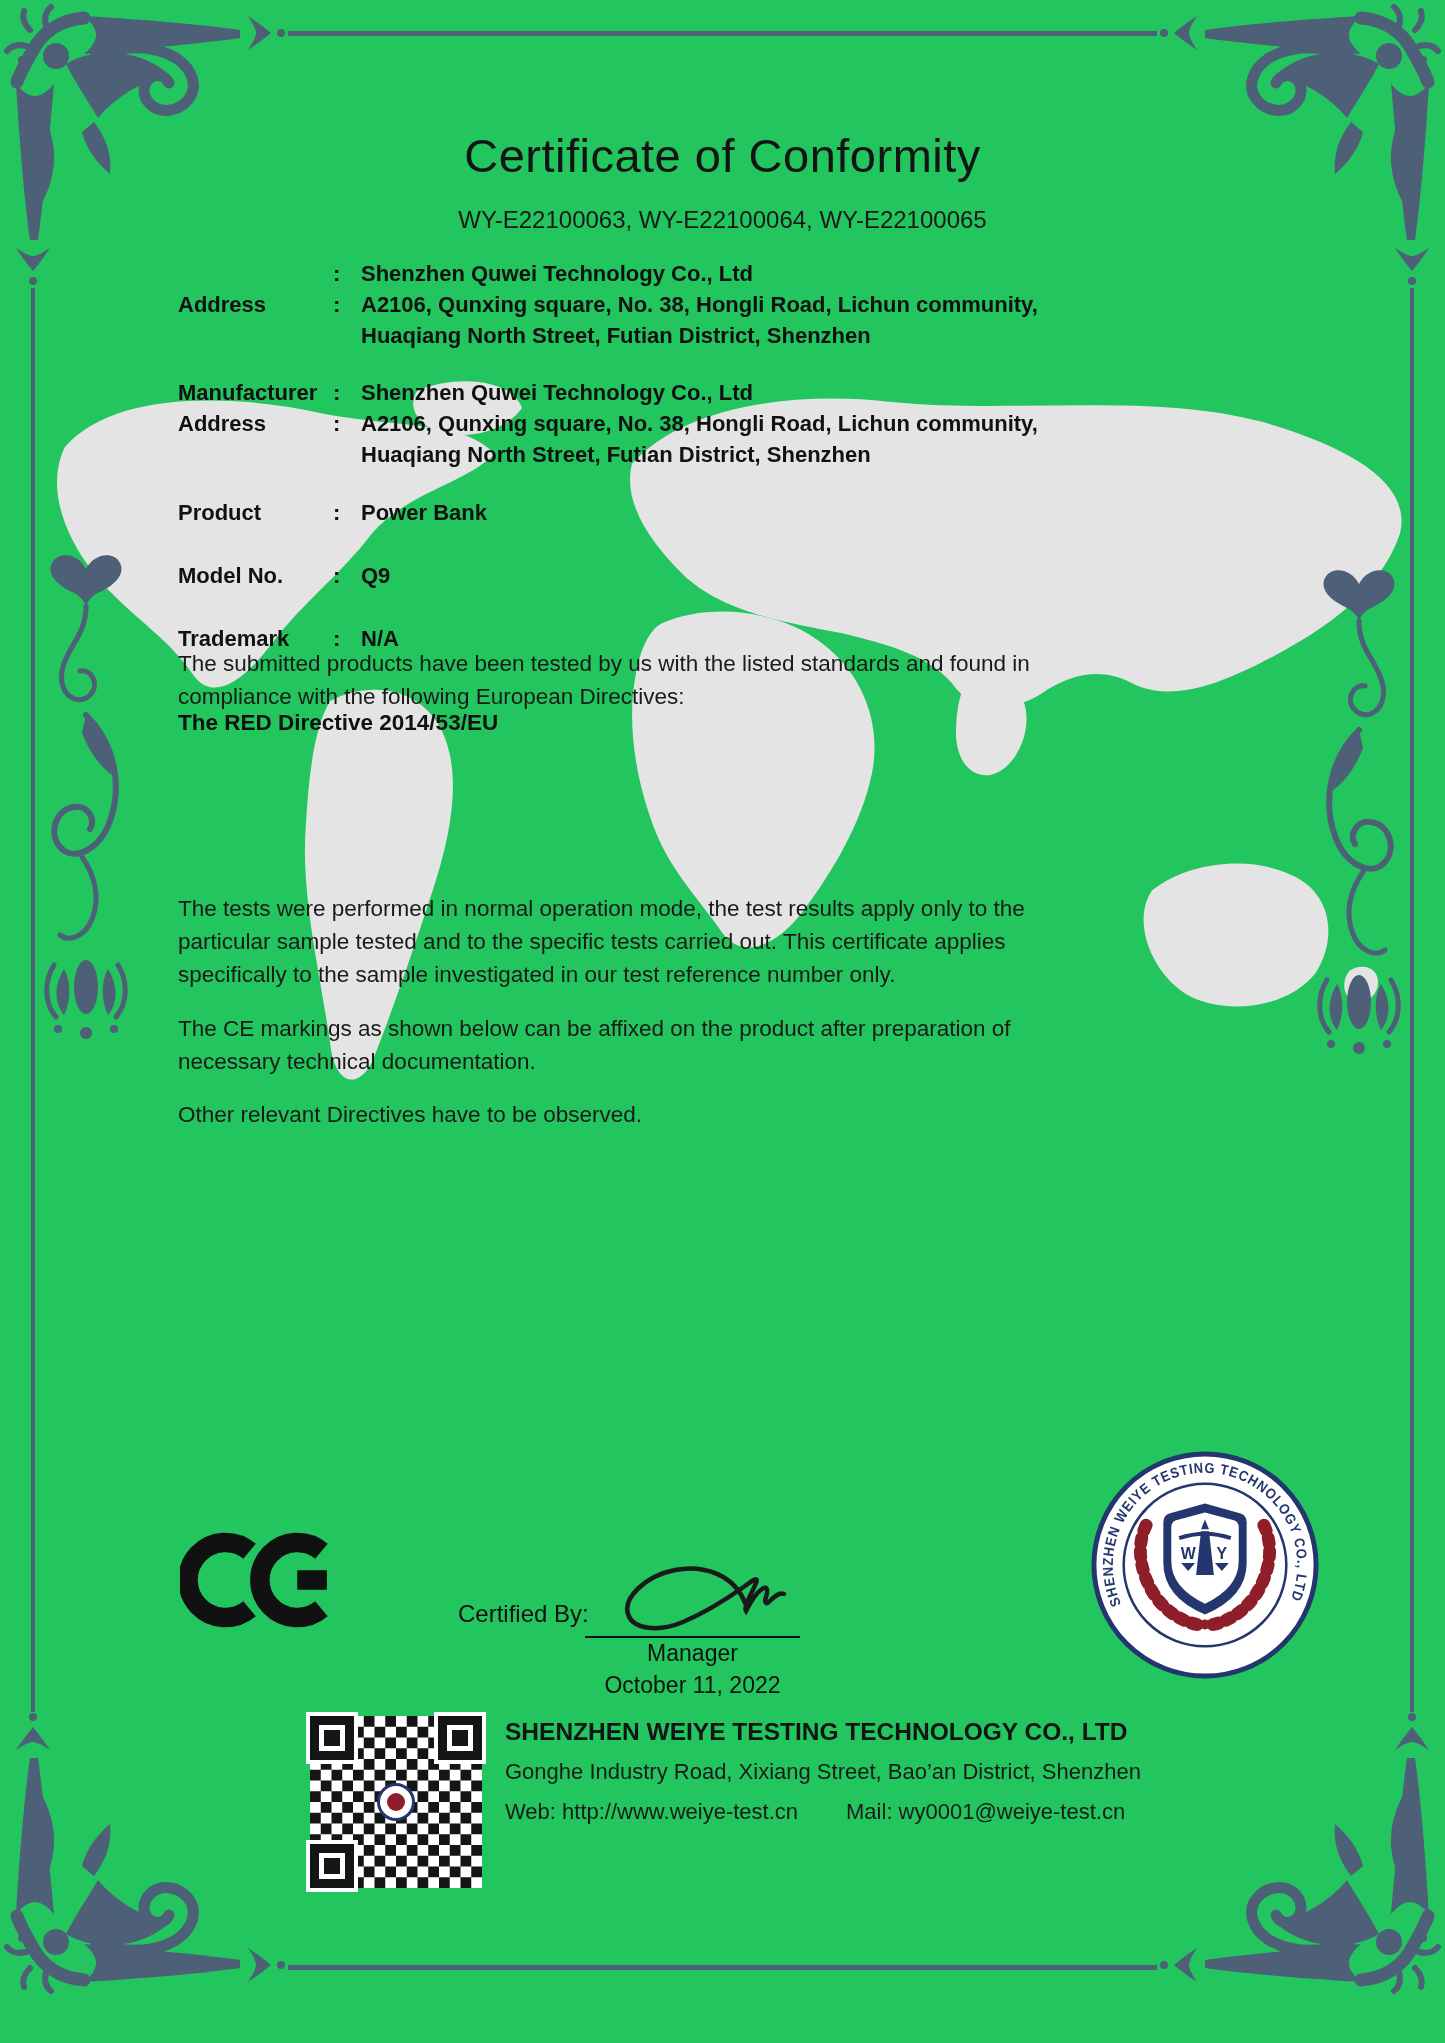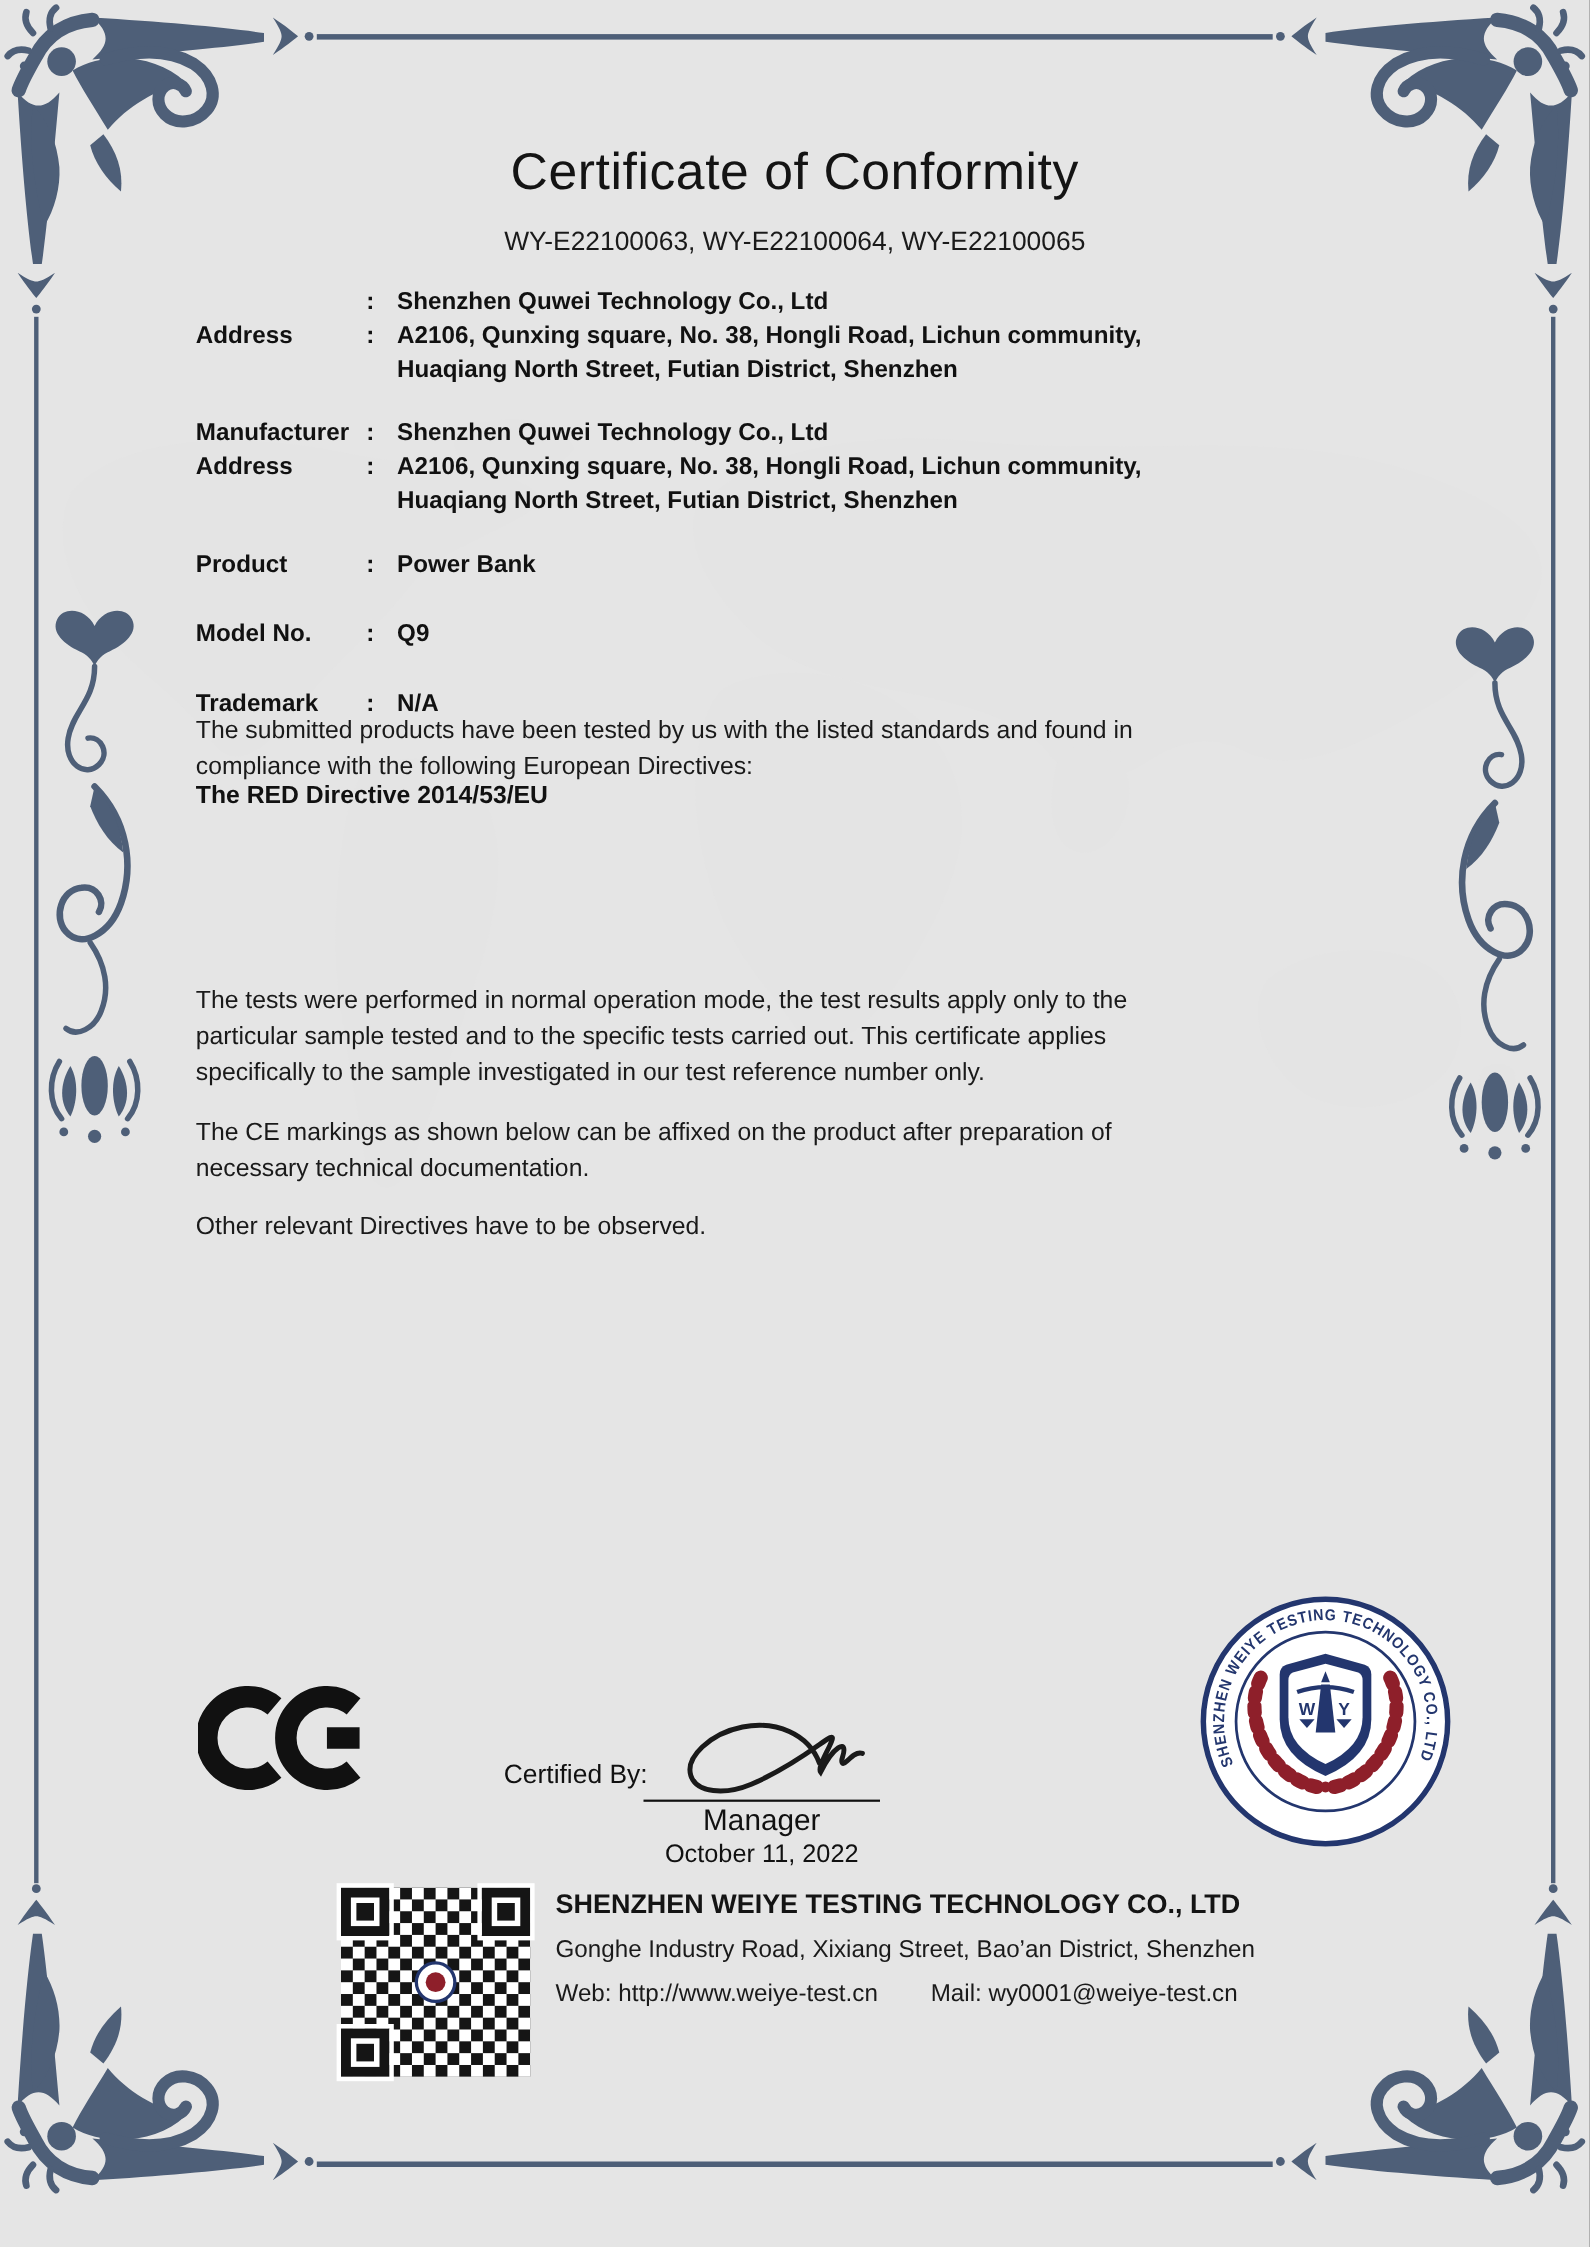--- a/index.html
+++ b/index.html
@@ -1,17 +1,17 @@
 <!DOCTYPE html>
 <html><head>
 <meta charset="utf-8">
 <style>
   html,body{margin:0;padding:0;background:#888;}
   .page{
-    position:relative;width:1445px;height:2043px;background:#e5e5e5;
+    position:relative;width:1445px;height:2043px;background:#22c55e;
     margin:0 auto;overflow:hidden;
     font-family:"Liberation Sans",sans-serif;color:#111;
   }
   
   .map-bg{position:absolute;left:20px;top:372px;width:1405px;height:748px;z-index:0;}
   
   .corner{position:absolute;width:300px;height:300px;z-index:1;}
   .corner.tl{top:0;left:0;}
   .corner.tr{top:0;right:0;transform:scaleX(-1);}
   .corner.bl{bottom:45px;left:0;transform:scaleY(-1);}
@@ -44,21 +44,21 @@
   .directive{position:absolute;left:178px;top:710px;font-size:22.5px;font-weight:700;}
   .standards{position:absolute;left:188px;top:752px;font-size:23px;font-weight:700;line-height:38px;}
   .para.p1{top:892px;}
   .para.p2{top:1012px;}
   .para.p3{top:1098px;}
   .ce-logo{position:absolute;left:180px;top:1516px;width:168px;height:128px;}
   .certby{position:absolute;left:458px;top:1600px;font-size:24px;}
   .sigwrap{position:absolute;left:585px;top:1528px;width:215px;height:108px;
     border-bottom:2.5px solid #111;}
   .sig{position:absolute;left:10px;bottom:-22px;width:200px;height:110px;}
-  .signer{position:absolute;left:585px;top:1640px;width:215px;text-align:center;font-size:27px;}
+  .signer{position:absolute;left:585px;top:1640px;width:215px;text-align:center;font-size:23px;}
   .certdate{position:absolute;left:560px;top:1672px;width:265px;text-align:center;font-size:23px;}
   .seal{position:absolute;left:1086px;top:1446px;width:238px;height:238px;}
   
   .qr{position:absolute;left:310px;top:1716px;width:172px;height:172px;
     background:repeating-conic-gradient(#151515 0% 25%,#fff 0% 50%) 0 0/21.5px 21.5px;}
   .qr .finder{position:absolute;width:44px;height:44px;background:#fff;border:9px solid #151515;
     box-sizing:border-box;outline:4px solid #fff;}
   .qr .finder .core{position:absolute;left:5px;top:5px;width:16px;height:16px;background:#151515;}
   .qr .f-tl{left:0;top:0;} .qr .f-tr{right:0;top:0;} .qr .f-bl{left:0;bottom:0;}
   .qr .badge{position:absolute;left:50%;top:50%;width:38px;height:38px;margin:-19px 0 0 -19px;

